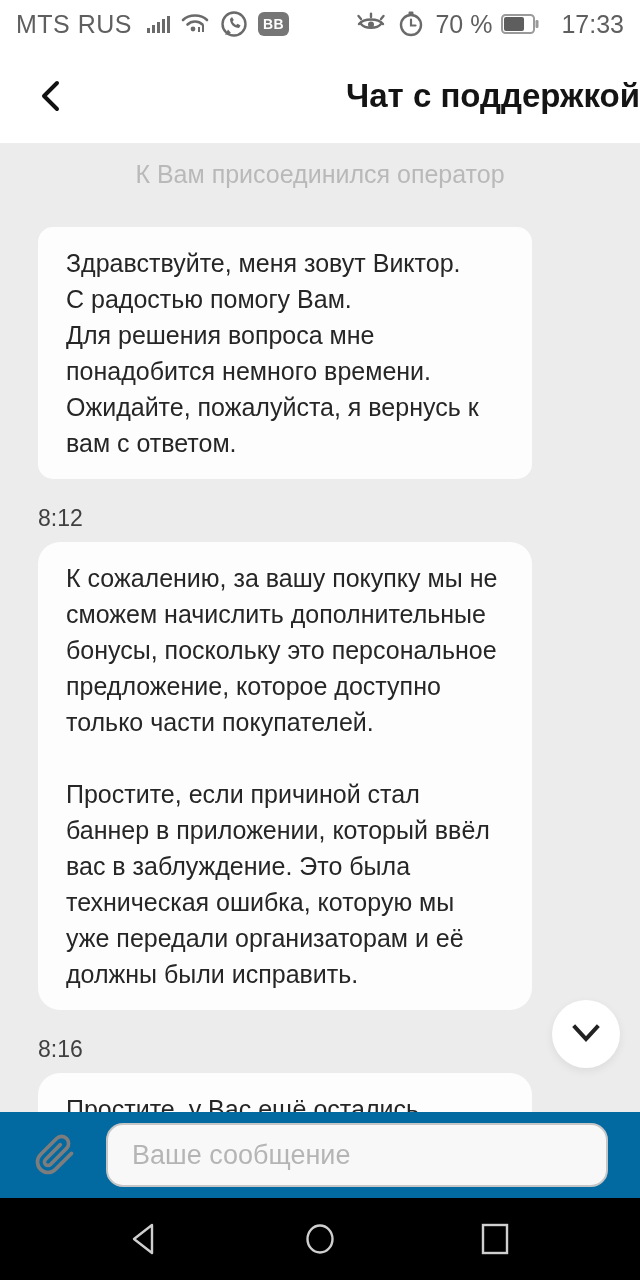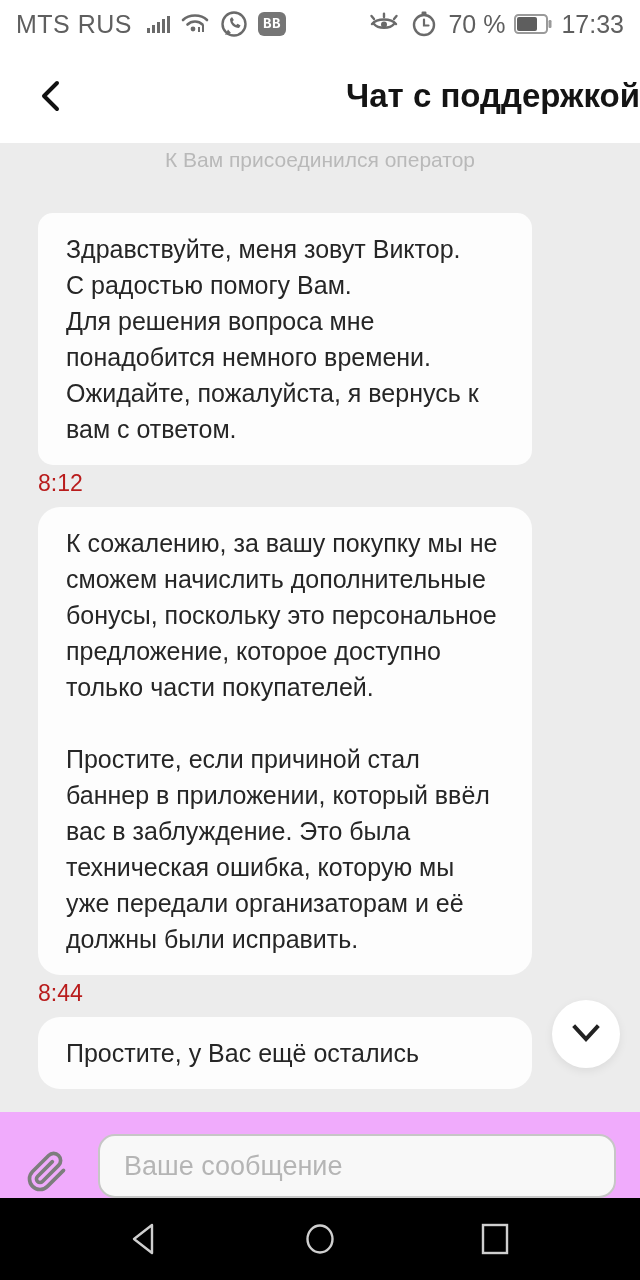--- a/index.html
+++ b/index.html
@@ -22,23 +22,23 @@
     padding:0 16px; background:#fff;
     color:#5f5f5f; font-size:25px;
   }
   .sb-group { display:flex; align-items:center; gap:9px; }
   .sb-carrier { letter-spacing:0.5px; margin-right:4px; }
   .sb-icon { display:block; }
   .bb-badge {
     background:#767676; color:#fff;
     font-size:14px; font-weight:bold;
     border-radius:6px; padding:5px 5px;
-    line-height:14px; letter-spacing:0.5px;font-family:Liberation Mono, monospace;
-  }
-  .sb-time { margin-left:0; }
+    line-height:14px; letter-spacing:0.5px;
+  }
+  .sb-time { margin-left:13px; }
 
   
   .app-header {
     height:95px; flex:0 0 95px;
     background:#fff; position:relative;
     display:flex; align-items:center; justify-content:flex-end;
   }
   .back-button {
     position:absolute; left:26px; top:50%;
     transform:translateY(-50%);
@@ -50,51 +50,52 @@
   .header-title { font-size:33px; font-weight:bold; color:#141414; }
 
   
   .chat {
     flex:1 1 auto; background:#ececec;
     overflow:hidden; position:relative;
     padding-top:4px;
   }
   .system-msg {
     text-align:center;
-    font-size:21px; line-height:26px;
+    font-size:25px; line-height:26px;
     color:#b9b9b9;
+    margin-top:14px;
   }
   .bubble {
     margin-left:38px; width:494px;
     background:#fdfdfd; border-radius:22px;
     padding:18px 28px;
     font-size:25px; line-height:36px; color:#262626;
     white-space:pre-line;
   }
   .bubble.first { margin-top:40px;border-radius:15px; }
   .bubble.next { margin-top:12px; }
   .timestamp {
-    margin-left:38px; margin-top:6px;
-    font-size:23px; line-height:24px; color:#b91c1c;
+    margin-left:38px; margin-top:27px;
+    font-size:23px; line-height:24px; color:#404040;
   }
   .scroll-down-button {
     position:absolute; right:20px; bottom:44px;
     width:68px; height:68px; border-radius:50%;
     background:#fff; border:none;
     box-shadow:0 3px 10px rgba(0,0,0,0.07);
     display:flex; align-items:center; justify-content:center;
     cursor:pointer;
   }
 
   
   .composer {
     height:86px; flex:0 0 86px;
-    background:#f0abfc;
-    display:flex; align-items:flex-end;
-    padding:0 24px; gap:28px;
+    background:#0369a1;
+    display:flex; align-items:center;
+    padding:0 32px; gap:28px;
     box-shadow:0 -1px 3px rgba(0,0,0,0.04);
   }
   .attach-button {
     background:transparent; border:none; cursor:pointer;
     width:46px; height:52px;
     display:flex; align-items:center; justify-content:center;
   }
   .composer-input {
     flex:1; height:64px;
     border:2px solid #c6c6c6; border-radius:17px;
@@ -192,21 +193,21 @@
     <div class="system-msg">К Вам присоединился оператор</div>
 
     <div class="bubble first">Здравствуйте, меня зовут Виктор.
 С радостью помогу Вам.
 Для решения вопроса мне понадобится немного времени. Ожидайте, пожалуйста, я вернусь к вам с ответом.</div>
     <div class="timestamp">8:12</div>
 
     <div class="bubble next">К сожалению, за вашу покупку мы не сможем начислить дополнительные бонусы, поскольку это персональное предложение, которое доступно только части покупателей.
 
 Простите, если причиной стал баннер в приложении, который ввёл вас в заблуждение. Это была техническая ошибка, которую мы уже передали организаторам и её должны были исправить.</div>
-    <div class="timestamp">8:44</div>
+    <div class="timestamp">8:16</div>
 
     <div class="bubble next">Простите, у Вас ещё остались</div>
 
     <button class="scroll-down-button">
       <svg width="32" height="22" viewBox="0 0 32 22">
         <path d="M5 4 L16 16 L27 4" fill="none" stroke="#222" stroke-width="4" stroke-linecap="square" stroke-linejoin="miter"></path>
       </svg>
     </button>
   </div>
 

